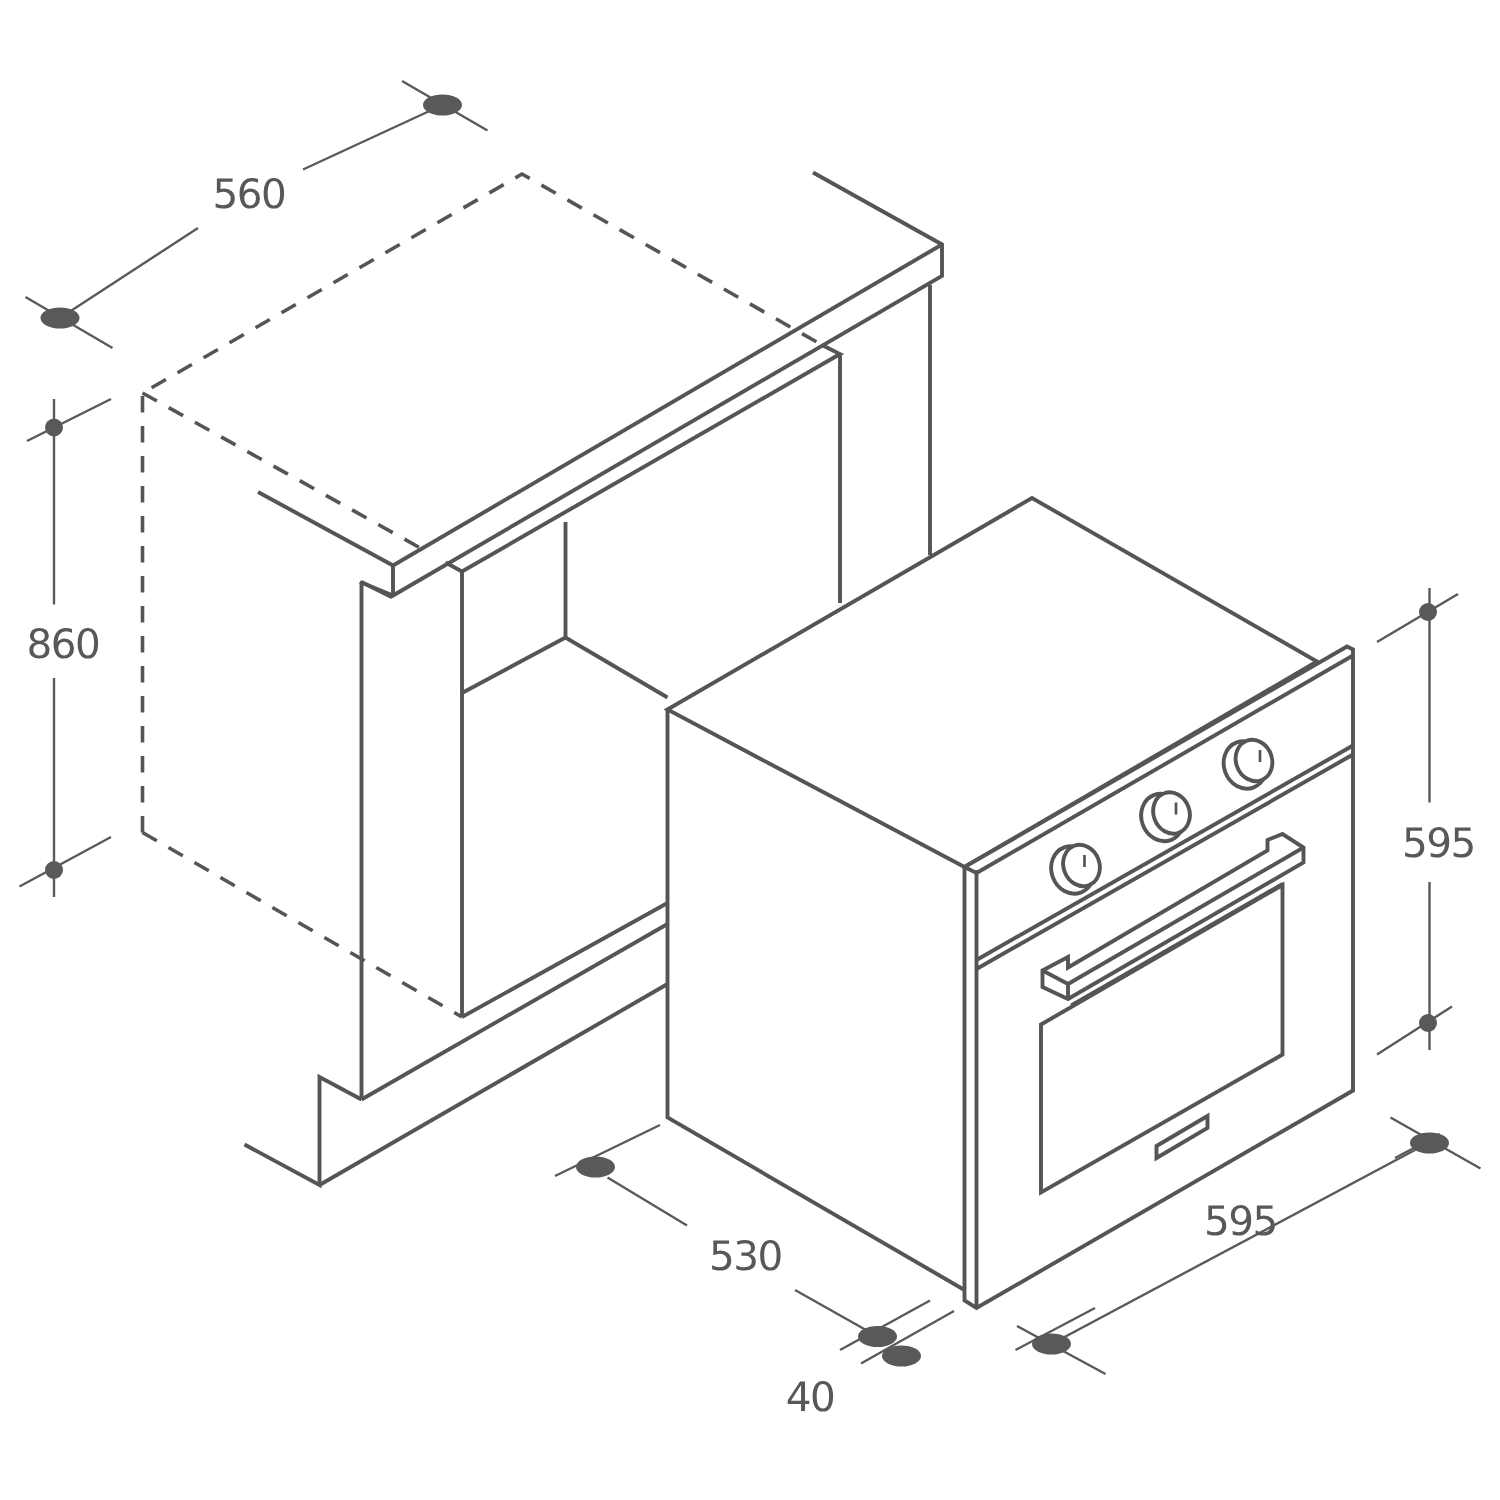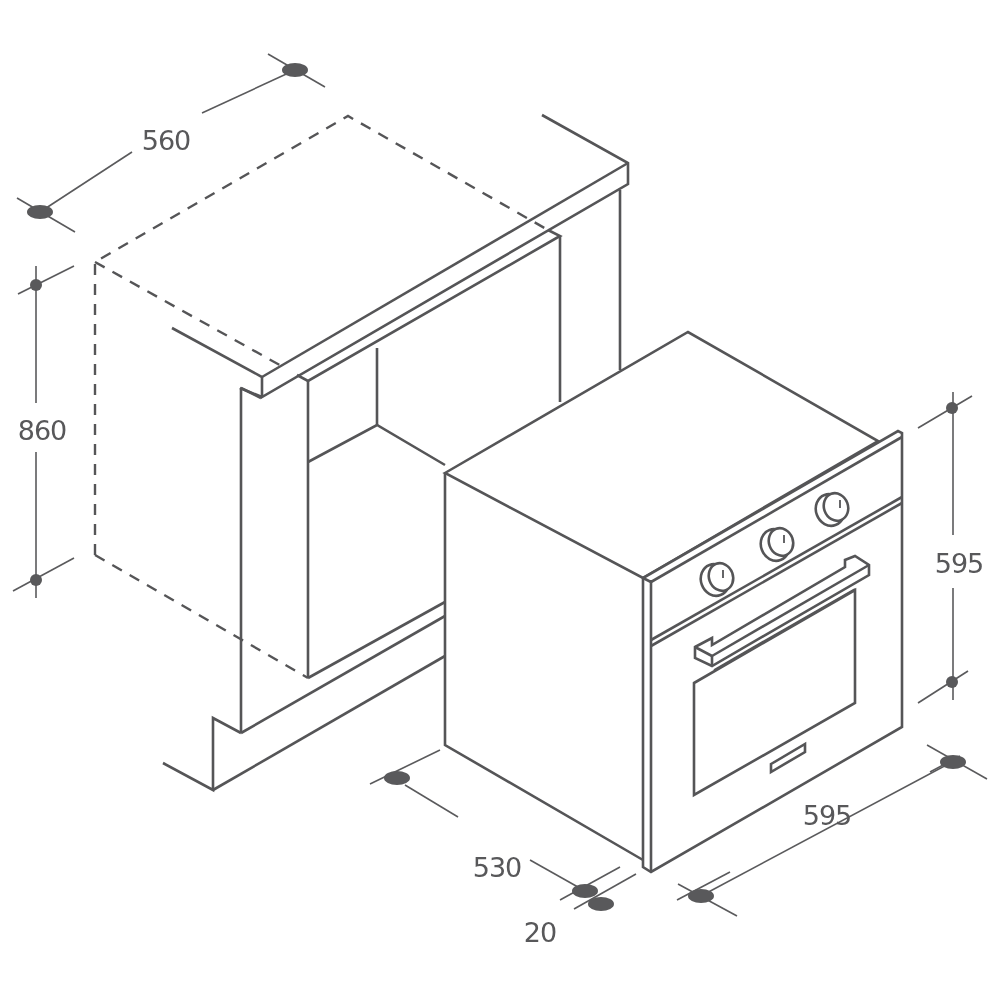--- a/index.html
+++ b/index.html
@@ -144,19 +144,19 @@
       <ellipse class="dot" cx="397" cy="778" rx="13" ry="7"></ellipse>
       <ellipse class="dot" cx="585" cy="891" rx="13" ry="7"></ellipse>
     </g>
 
     <g>
       <line class="dim" x1="574" y1="909" x2="636" y2="874"></line>
       <ellipse class="dot" cx="601" cy="904" rx="13" ry="7"></ellipse>
     </g>
   </svg>
 
-  <div class="label" style="left:166px; top:140px;">560</div>
+  <div class="label" style="left:166px; top:130px;">560</div>
   <div class="label" style="left:42px; top:430px;">860</div>
   <div class="label" style="left:959px; top:563px;">595</div>
   <div class="label nobg" style="left:827px; top:815px;">595</div>
-  <div class="label" style="left:497px; top:838px;margin-top:29px;">530</div>
-  <div class="label" style="left:540px; top:932px;">20</div>
+  <div class="label" style="left:497px; top:838px;">530</div>
+  <div class="label" style="left:540px; top:932px;">40</div>
 </div>
 
 </body></html>

